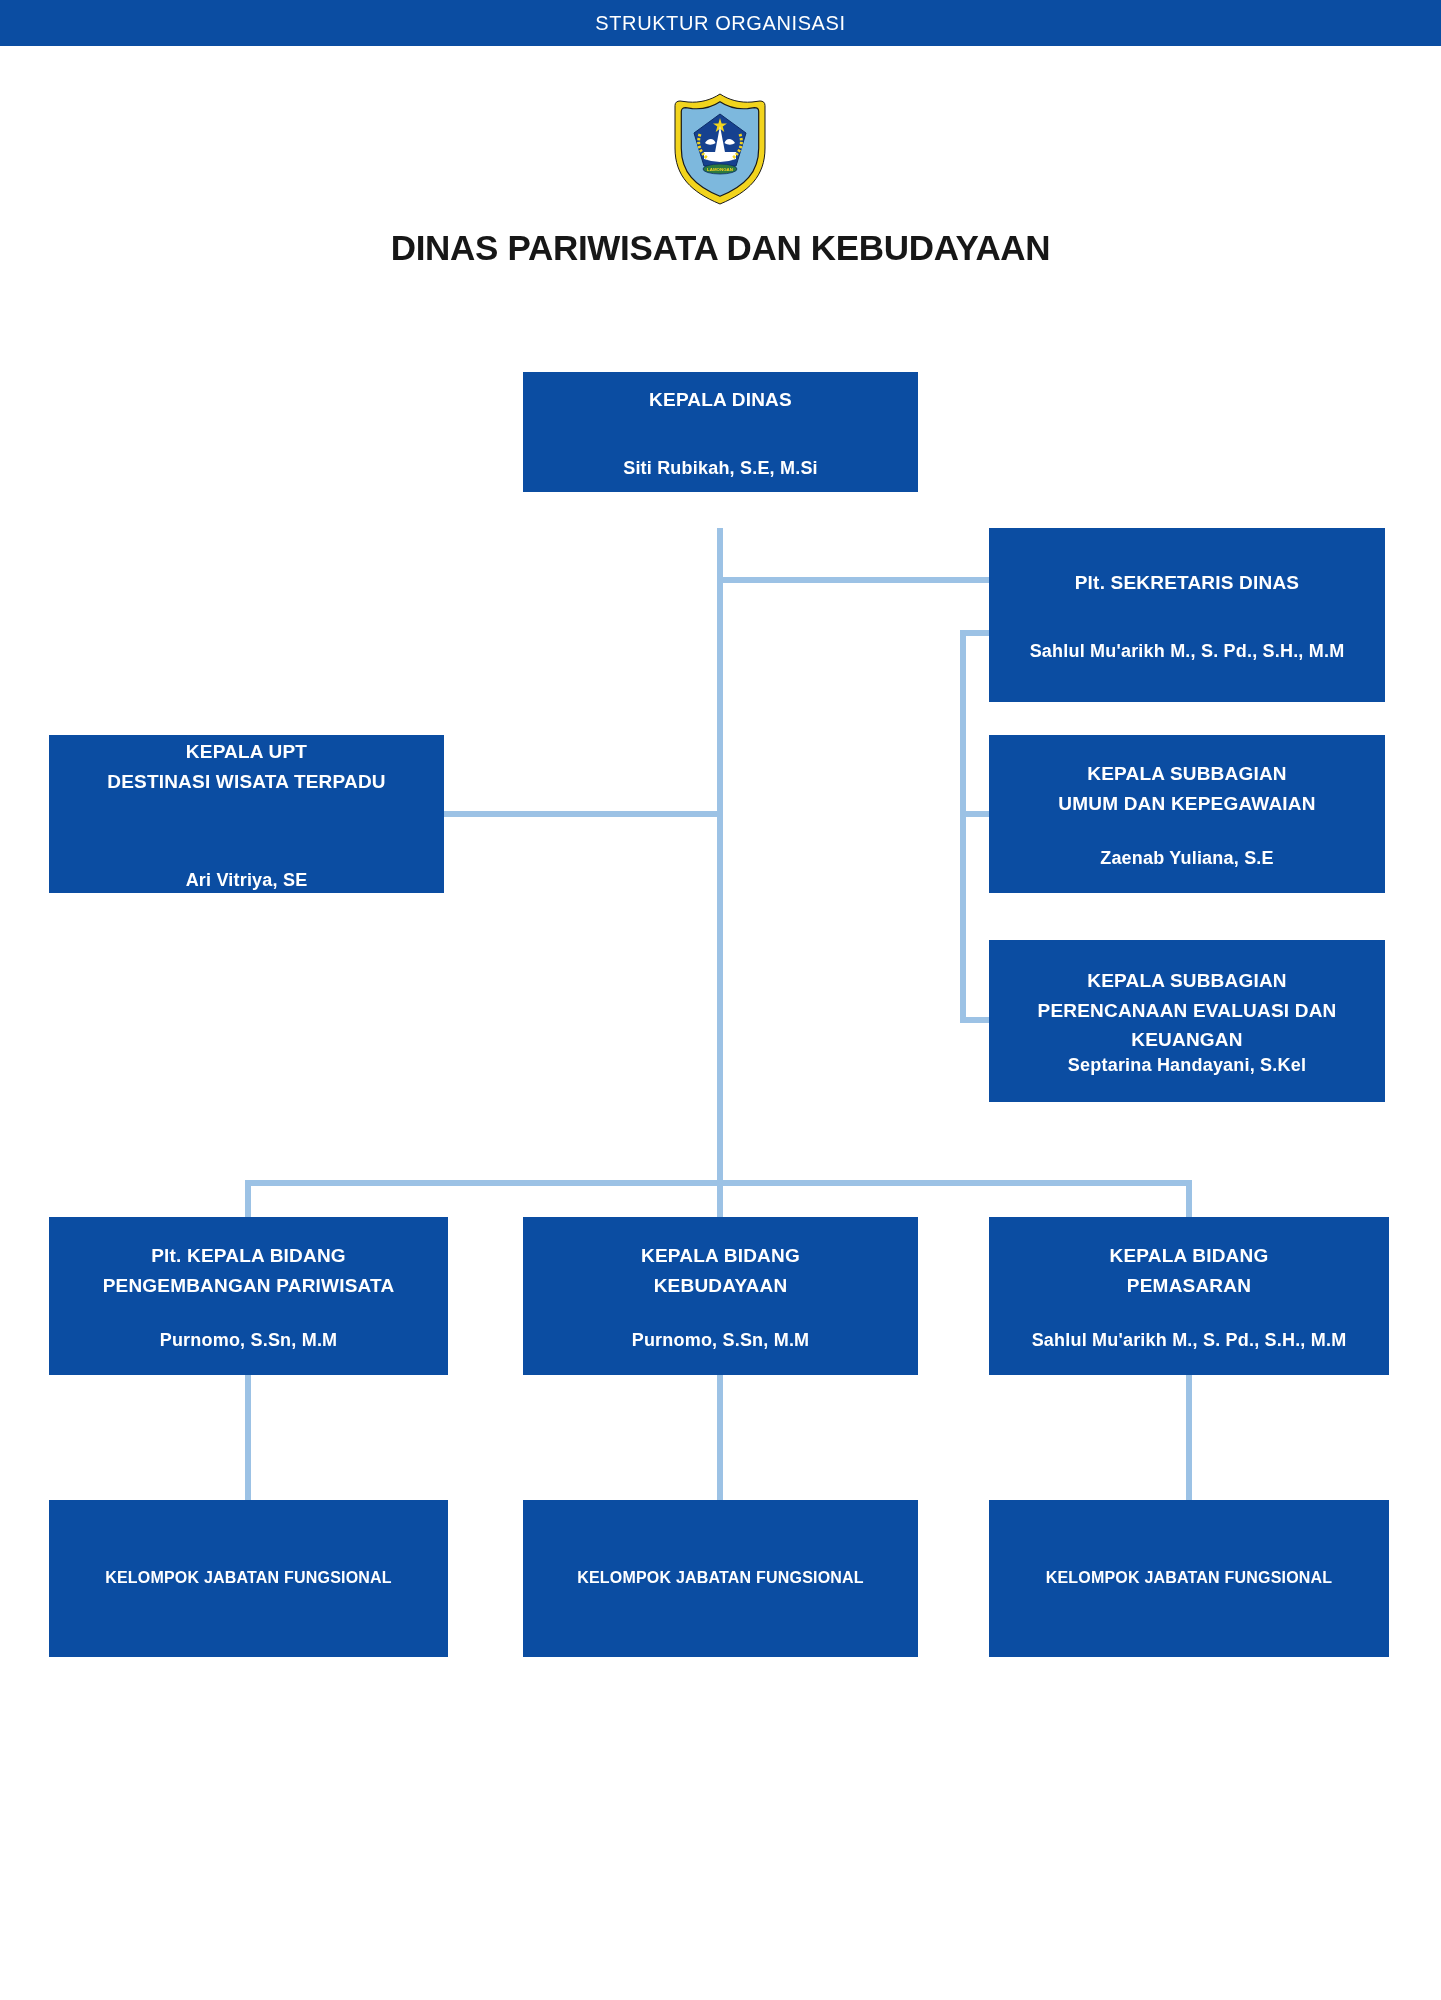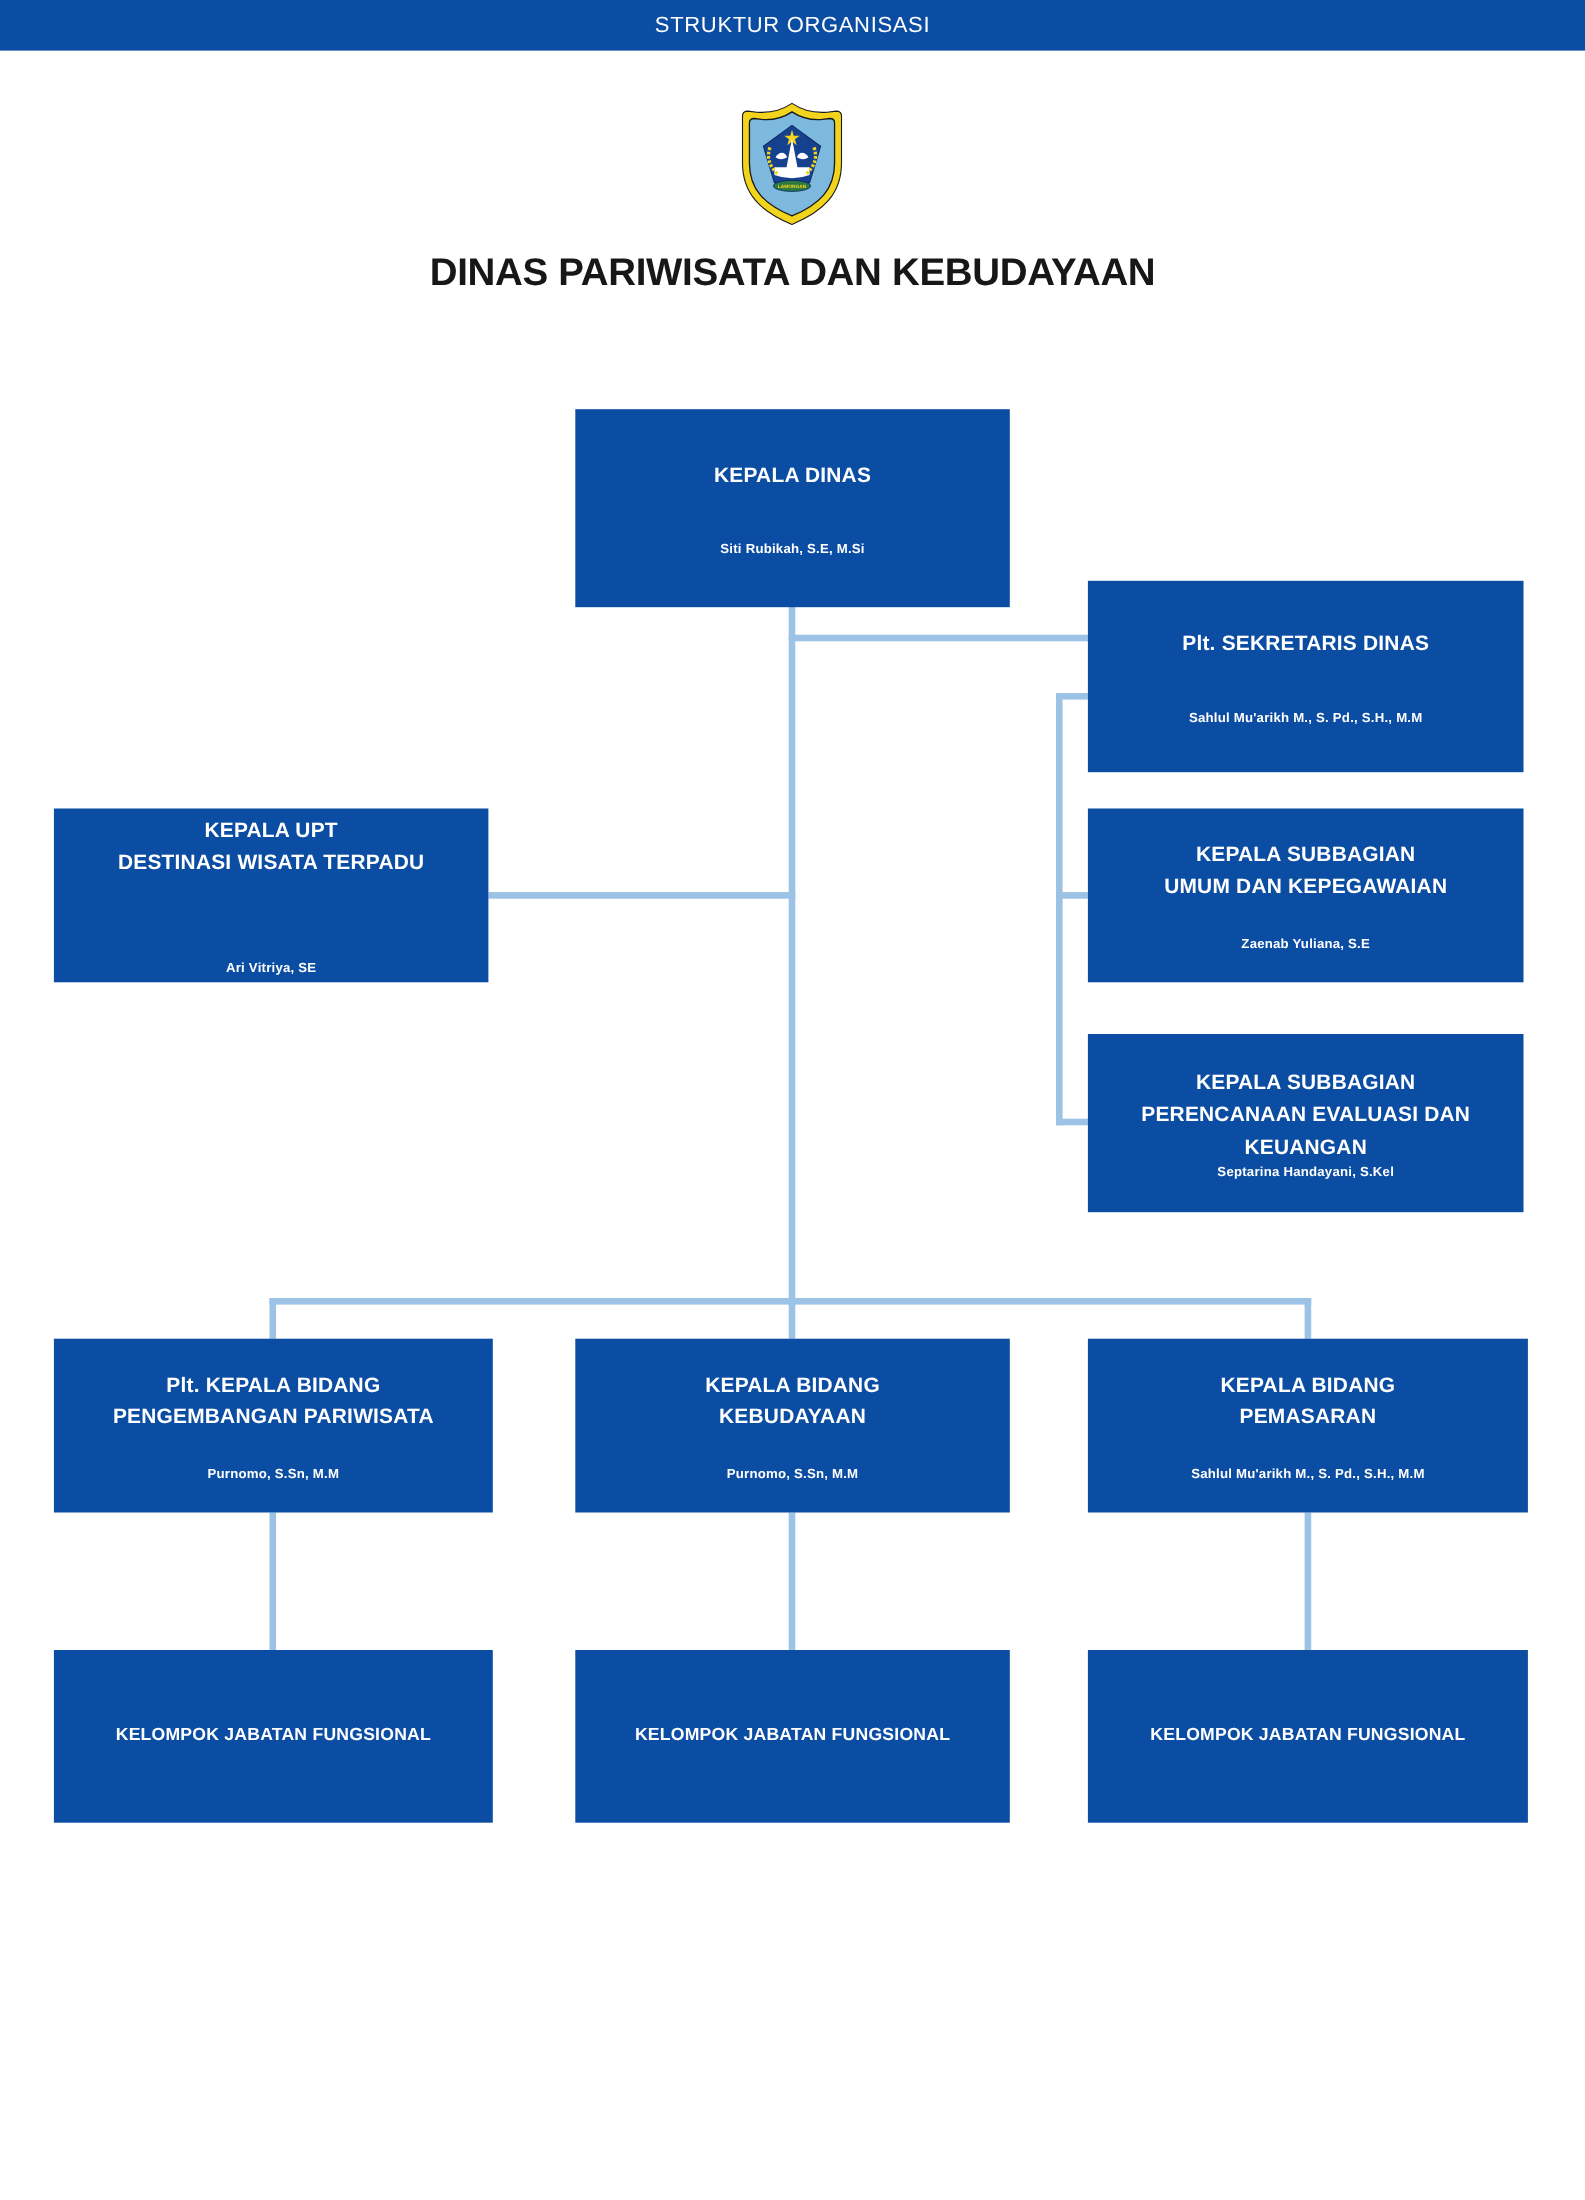--- a/index.html
+++ b/index.html
@@ -22,21 +22,21 @@
     letter-spacing:-0.3px;
   }
   .conn { position:absolute; background:var(--connector); }
   .node {
     position:absolute; background:var(--box); color:#ffffff;
     display:flex; flex-direction:column; align-items:center; justify-content:center;
     text-align:center; padding:0 8px; box-sizing:border-box;
   }
   .node-title { font-size:19px; font-weight:700; line-height:1.55; letter-spacing:0.2px; }
   .node-title span { display:block; }
-  .node-person { font-size:12px; font-weight:700; letter-spacing:0.2px; }
+  .node-person { font-size:18px; font-weight:700; letter-spacing:0.2px; }
   .gap-lg .node-person { margin-top:44px; }
   .gap-md .node-person { margin-top:30px; }
   .gap-sm .node-person { }
   .kelompok .node-title { font-size:16px; }
 </style>
 </head>
 <body>
 
 <div class="page">
 
@@ -72,21 +72,21 @@
   <div class="conn" style="left:960px; top:630px;  width:29px;  height:6px;"></div>
   <div class="conn" style="left:960px; top:811px;  width:29px;  height:6px;"></div>
   <div class="conn" style="left:960px; top:1017px; width:29px;  height:6px;"></div>
   <div class="conn" style="left:245px; top:1180px; width:947px; height:6px;"></div>
   <div class="conn" style="left:245px;  top:1180px; width:6px; height:37px;"></div>
   <div class="conn" style="left:1186px; top:1180px; width:6px; height:37px;"></div>
   <div class="conn" style="left:245px;  top:1375px; width:6px; height:125px;"></div>
   <div class="conn" style="left:717px;  top:1375px; width:6px; height:125px;"></div>
   <div class="conn" style="left:1186px; top:1375px; width:6px; height:125px;"></div>
 
-  <div class="node gap-lg" style="left:523px; top:372px; width:395px; height:180px;">
+  <div class="node gap-lg" style="left:523px; top:372px; width:395px; height:120px;">
     <div class="node-title">
       <span>KEPALA DINAS</span>
     </div>
     <div class="node-person">Siti Rubikah, S.E, M.Si</div>
   </div>
 
   <div class="node gap-lg" style="left:989px; top:528px; width:396px; height:174px;">
     <div class="node-title">
       <span>Plt. SEKRETARIS DINAS</span>
     </div>

